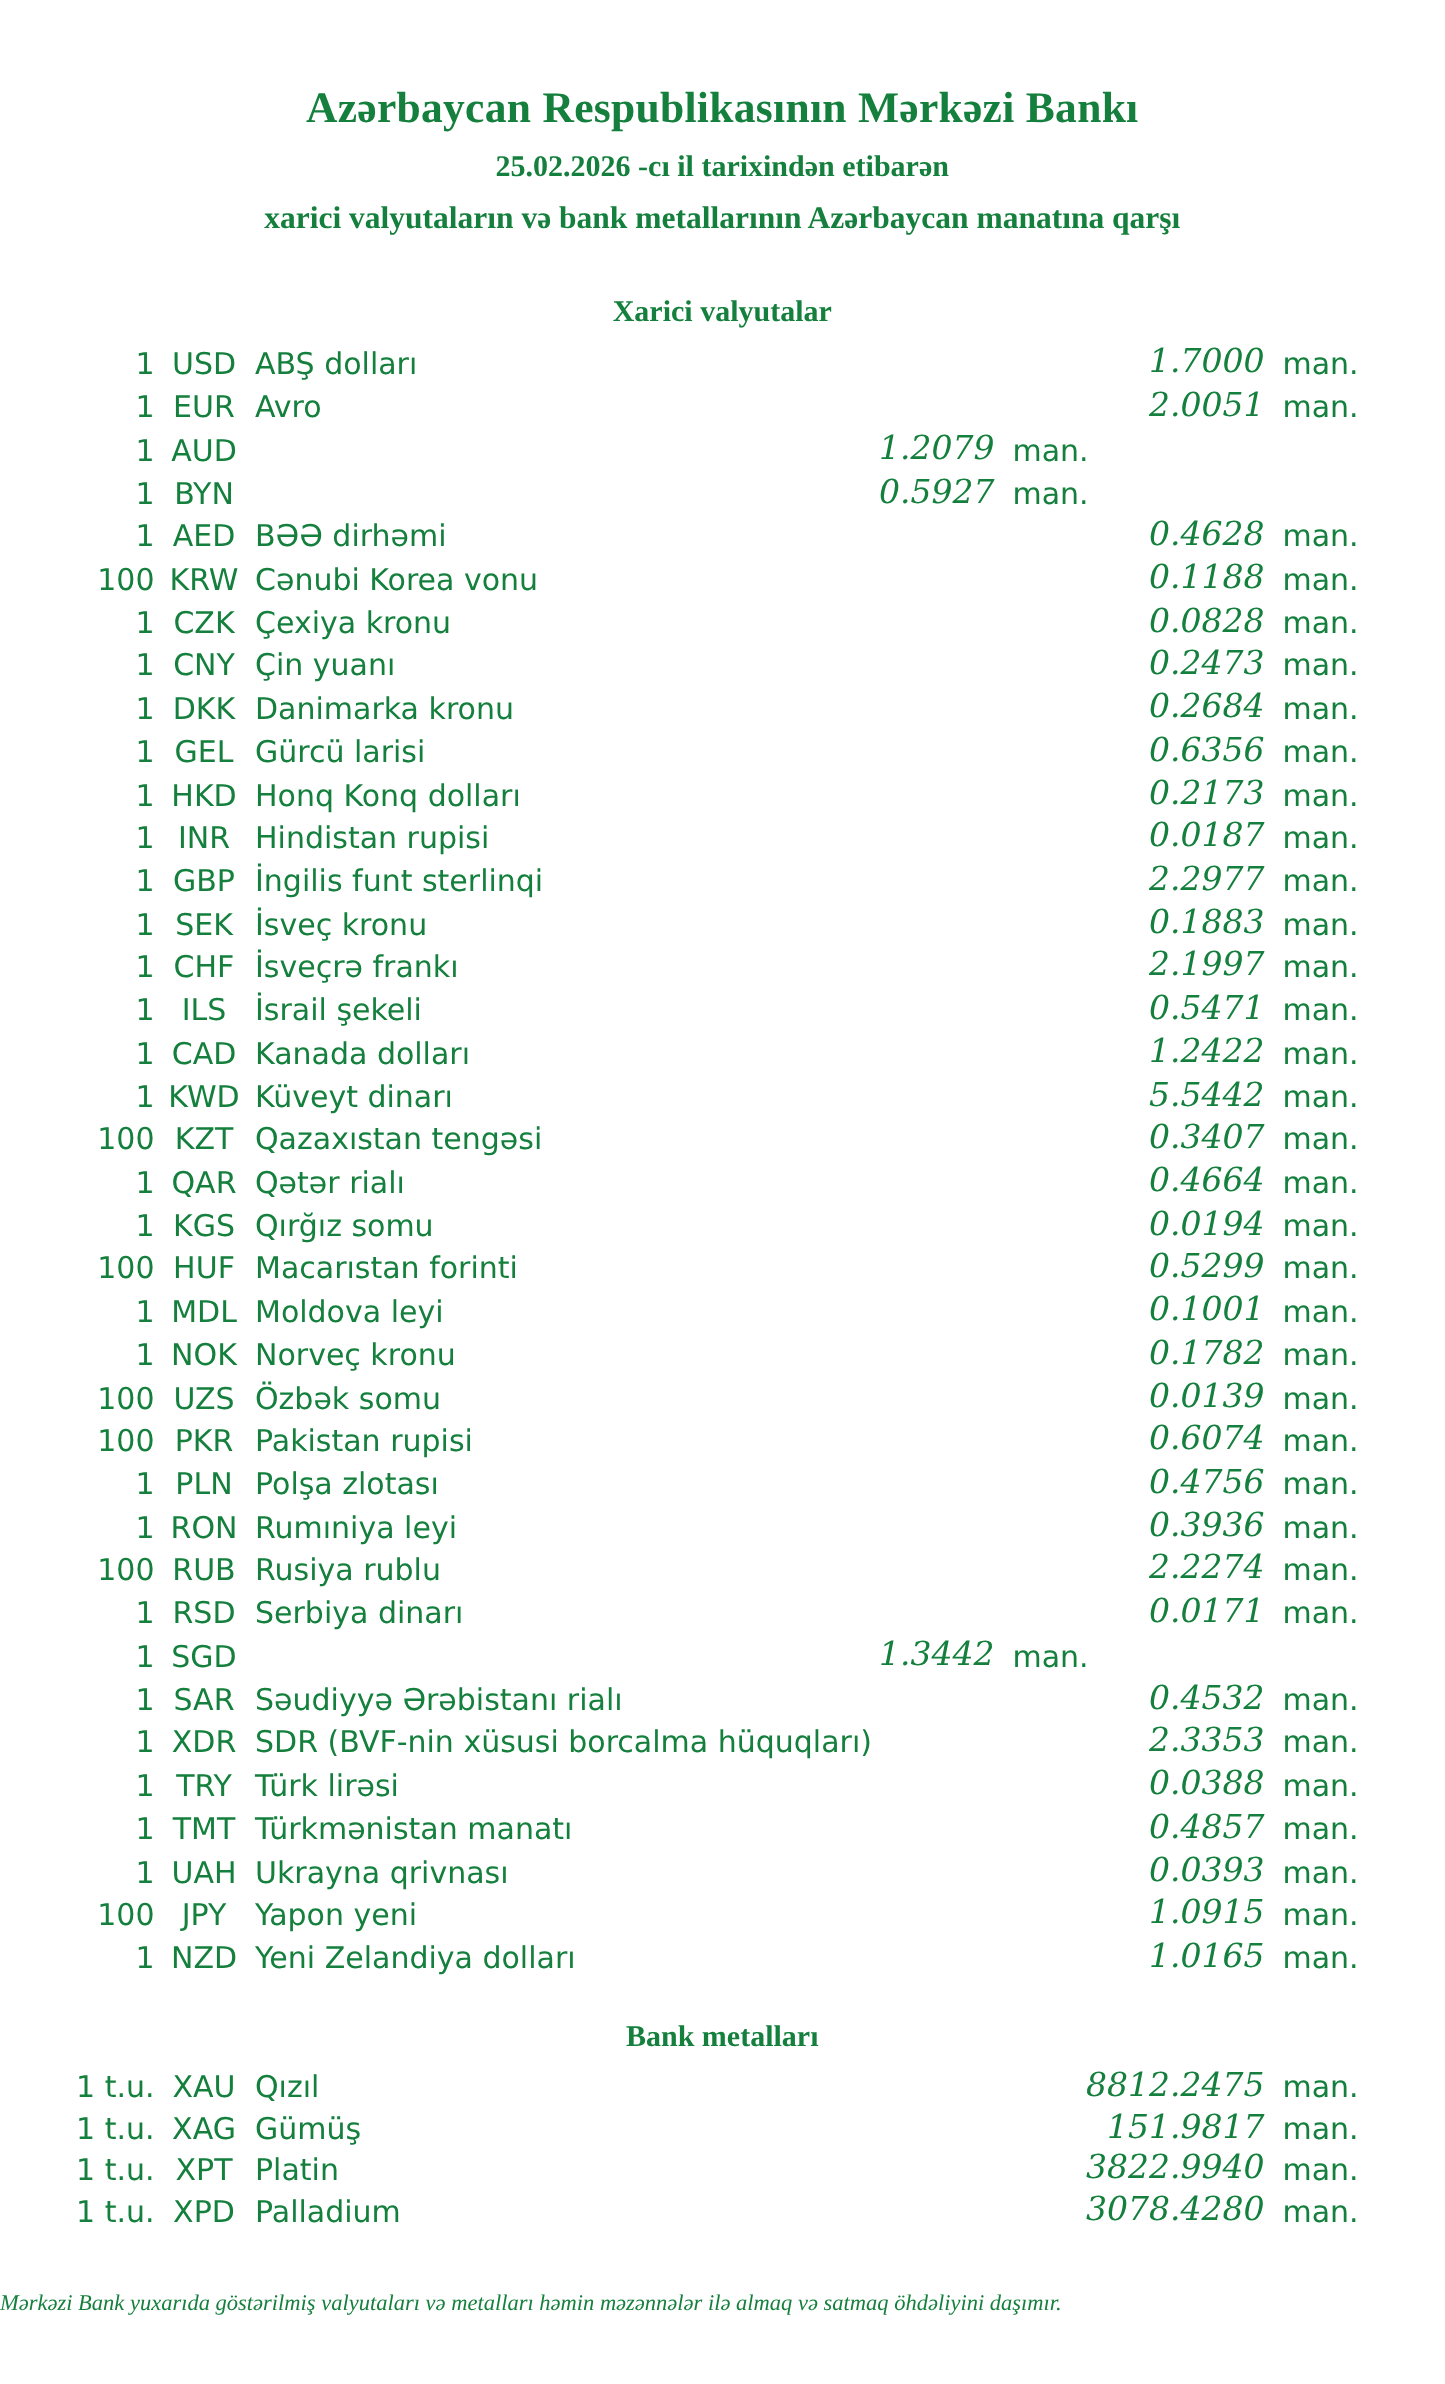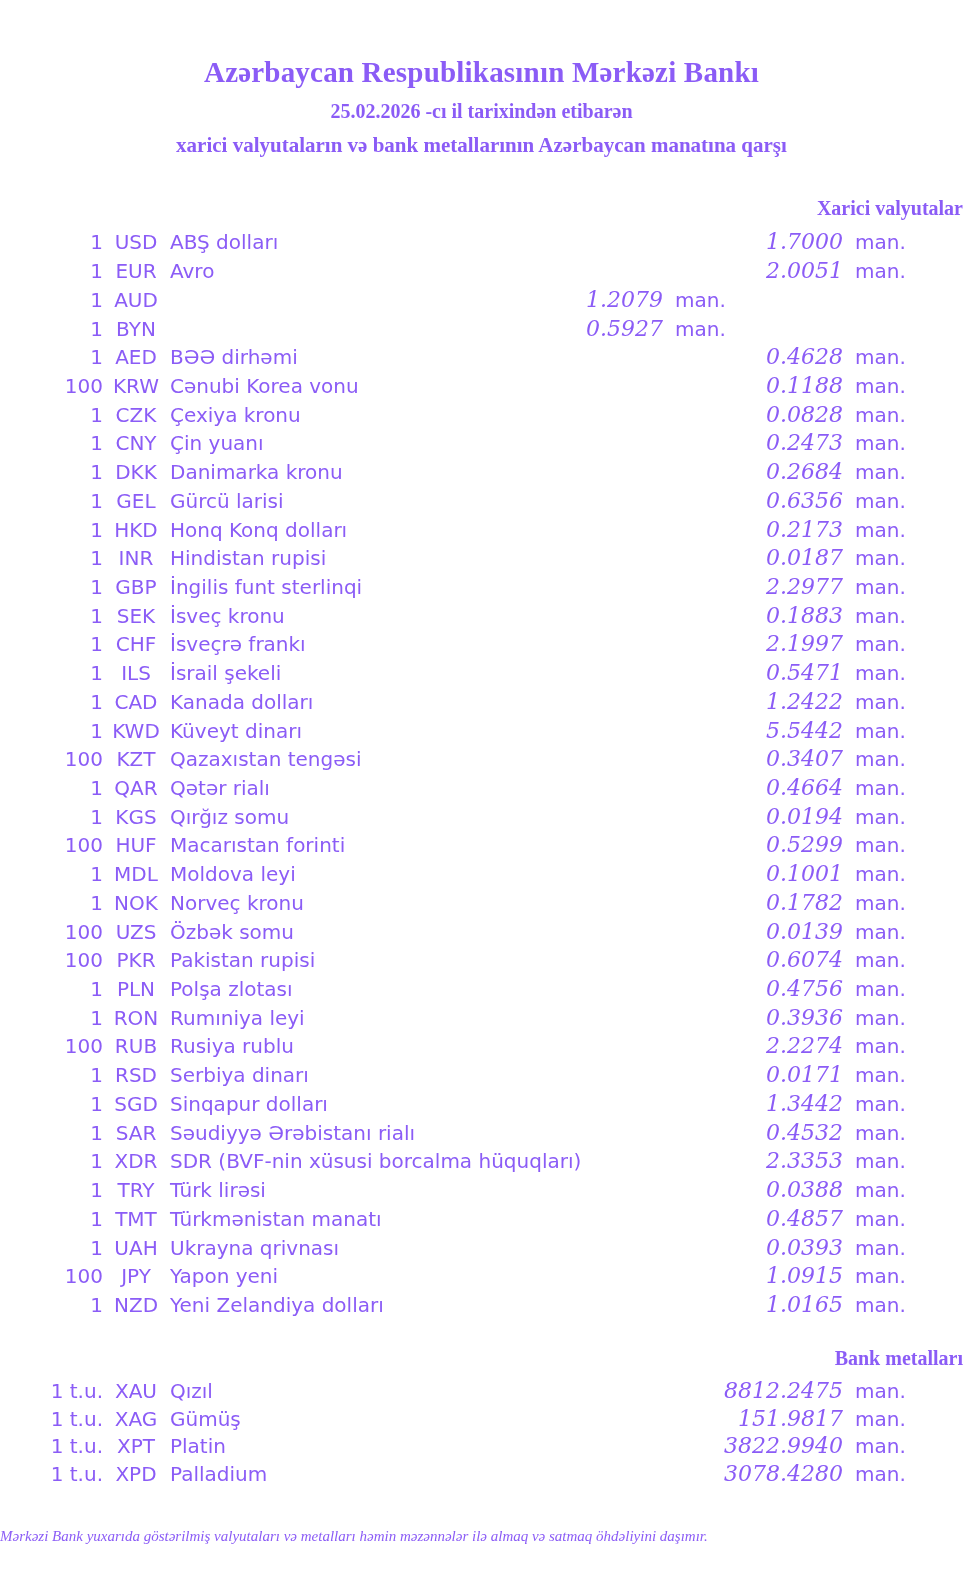--- a/index.html
+++ b/index.html
@@ -2,21 +2,21 @@
 <html><head>
 <meta charset="utf-8">
 <style>
   * { margin: 0; padding: 0; box-sizing: border-box; }
   html, body { background: #ffffff; }
   .page {
     position: relative;
     width: 963px;
     height: 1589px;
     background: #ffffff;
-    color: #8b5cf6;
+    color: #15803d;
     overflow: hidden;
     font-family: "DejaVu Sans", sans-serif;
   }
   .centered { width: 100%; text-align: center; position: absolute; left: 0; }
 
   .title {
     top: 56px;
     font-family: "Liberation Serif", serif;
     font-weight: bold;
     font-size: 29px;
@@ -31,21 +31,20 @@
   .subtitle {
     top: 133px;
     font-family: "Liberation Serif", serif;
     font-weight: bold;
     font-size: 21px;
   }
   .section-title {
     font-family: "Liberation Serif", serif;
     font-weight: bold;
     font-size: 20px;
-    text-align: right;
   }
   .fx-title { top: 197px; }
   .metals-title { top: 1347px; }
 
   .table { position: absolute; left: 0; width: 963px; }
   .fx-table { top: 228px; }
   .metals-table { top: 1377px; }
 
   .row {
     display: grid;
@@ -296,21 +295,20 @@
       <div class="row">
         <span class="cell qty">1</span>
         <span class="cell code">RSD</span>
         <span class="cell name">Serbiya dinarı</span>
         <span class="cell rate">0.0171</span>
         <span class="cell unit">man.</span>
       </div>
       <div class="row">
         <span class="cell qty">1</span>
         <span class="cell code">SGD</span>
-        <span class="cell name">Sinqapur dolları</span>
         <span class="cell rate">1.3442</span>
         <span class="cell unit">man.</span>
       </div>
       <div class="row">
         <span class="cell qty">1</span>
         <span class="cell code">SAR</span>
         <span class="cell name">Səudiyyə Ərəbistanı rialı</span>
         <span class="cell rate">0.4532</span>
         <span class="cell unit">man.</span>
       </div>

